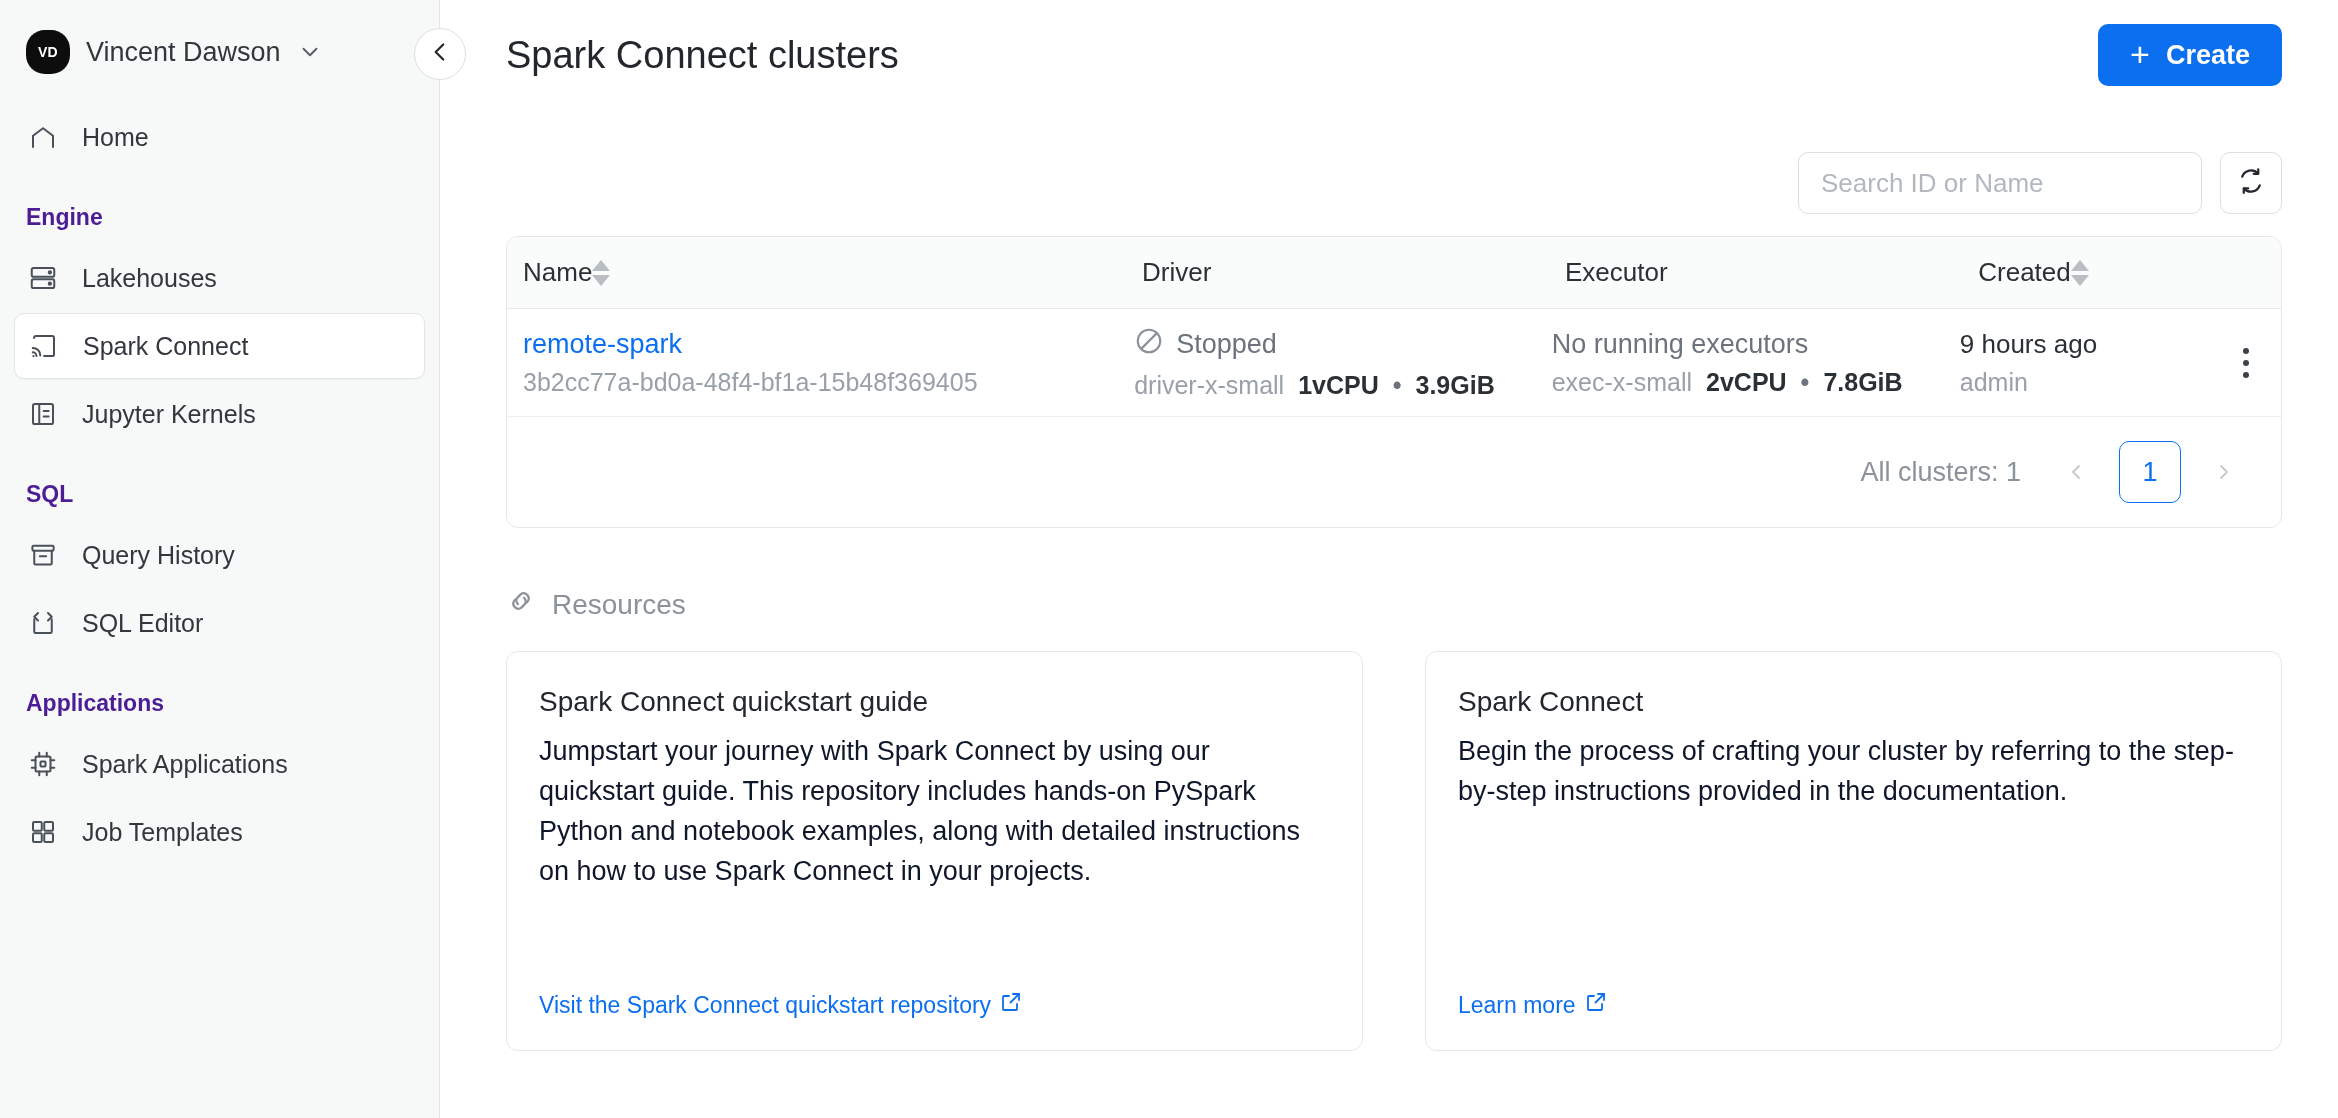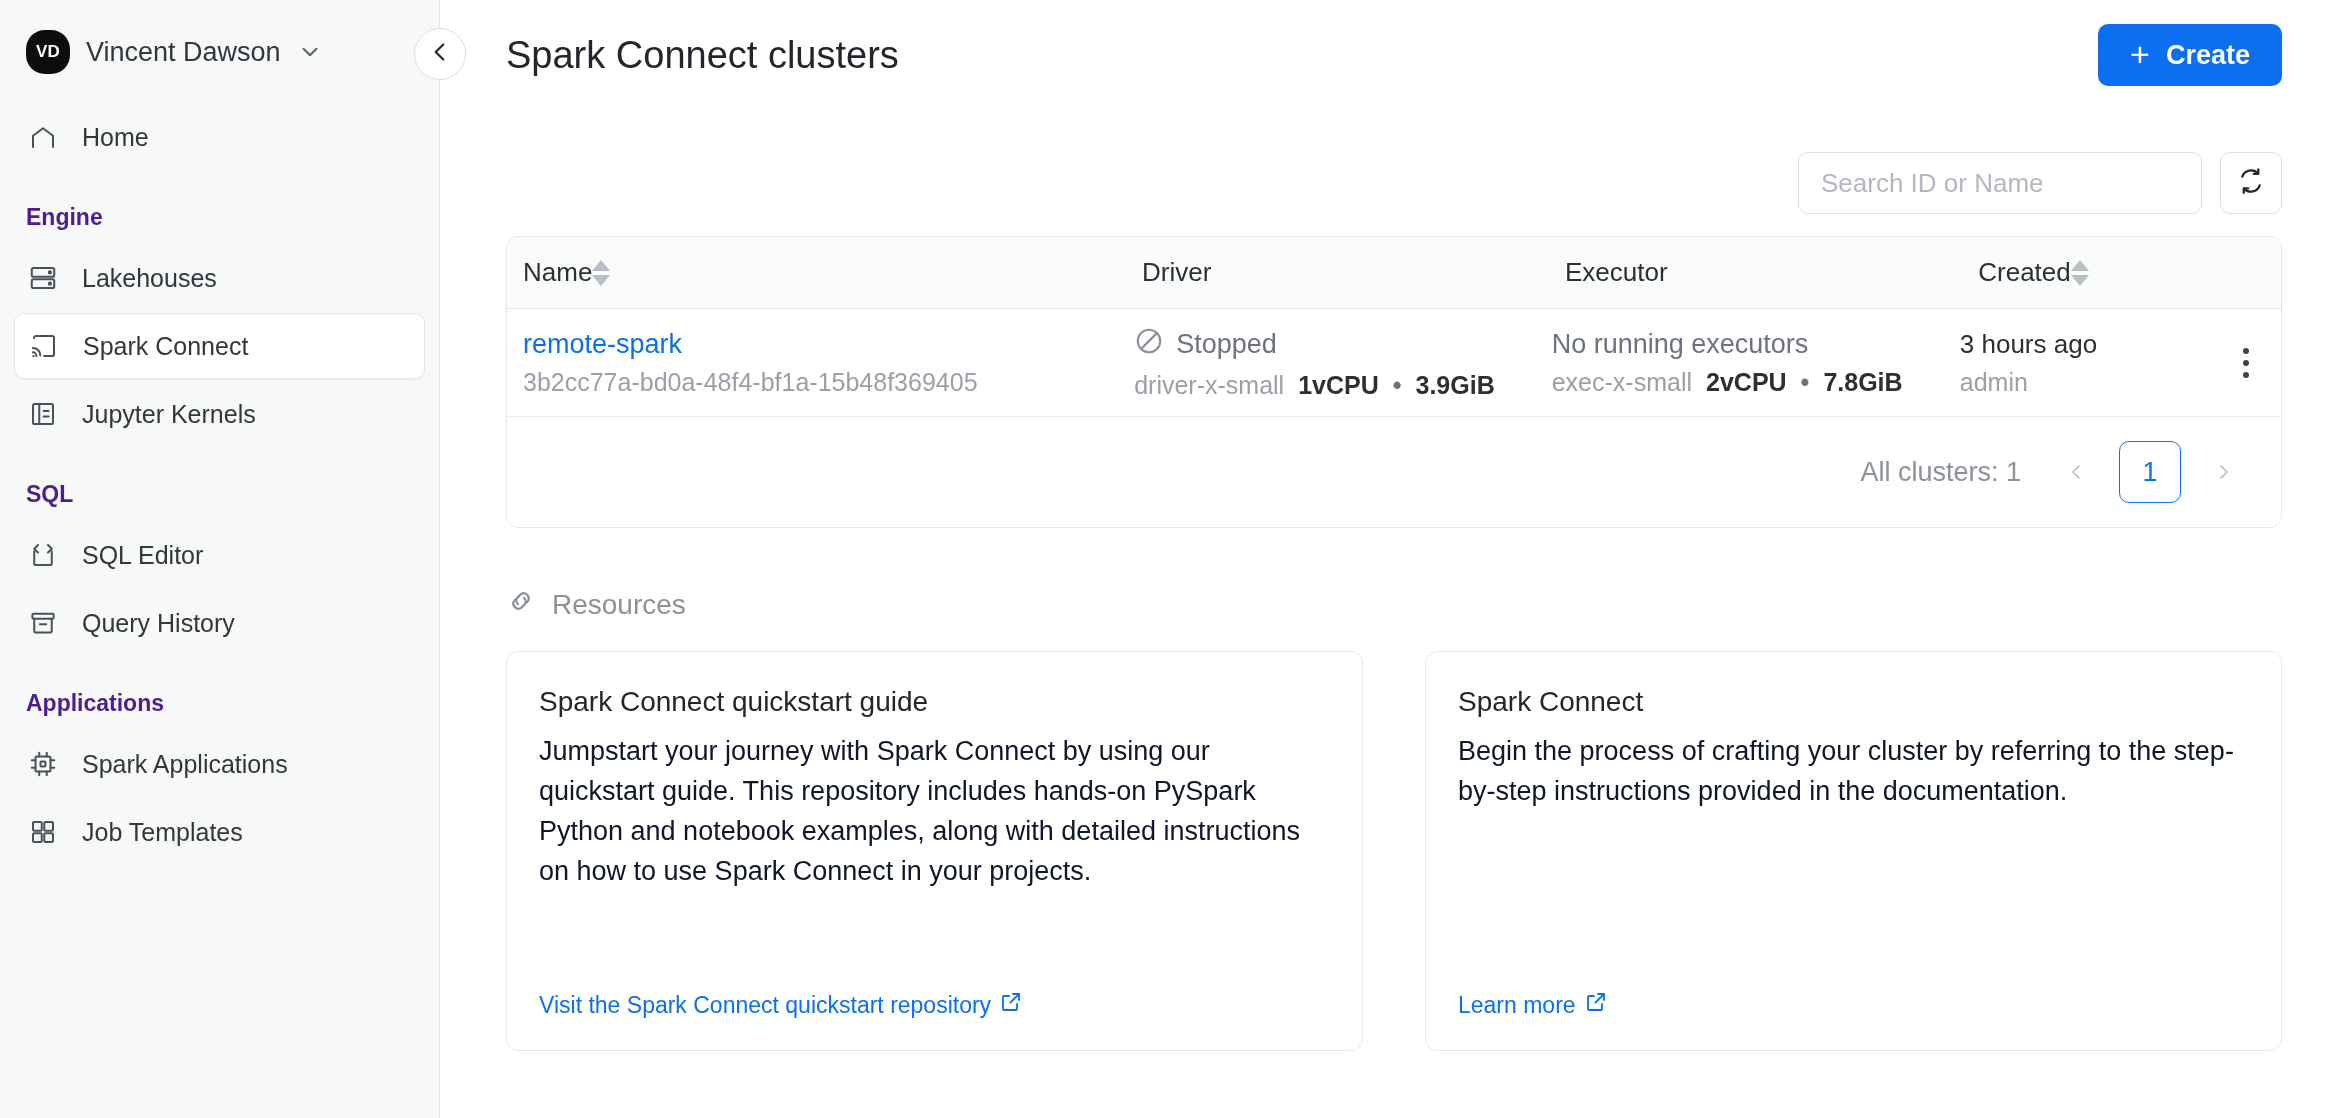--- a/index.html
+++ b/index.html
@@ -25,21 +25,21 @@
   .account-row {
     display: flex; align-items: center;
     padding: 0 26px;
     height: 60px;
     gap: 16px;
     cursor: pointer;
   }
   .avatar {
     width: 44px; height: 44px; min-width: 44px;
     background: #0d0d0d; border-radius: 19px;
-    color: #fff; font-size: 17px; font-weight: 700;
+    color: #fff; font-size: 14px; font-weight: 700;
     display: flex; align-items: center; justify-content: center;
     letter-spacing: 0.3px;
   }
   .account-name {
     font-size: 27px; color: #32373d; font-weight: 400;
     white-space: nowrap;
   }
   .chev-down { display: flex; align-items: center; color: #5a6069; }
 
   .collapse-btn {
@@ -278,37 +278,37 @@
             </svg>
         </span>
         <span>Jupyter Kernels</span>
       </div>
 
       <div class="nav-group-title">SQL</div>
 
       <div class="nav-item">
         <span class="ni-icon">
           <svg width="30" height="30" viewBox="0 0 24 24" fill="none" stroke="currentColor" stroke-width="1.6" stroke-linecap="round" stroke-linejoin="round">
+              <rect x="3.5" y="4.5" width="17" height="4" rx="1"></rect>
+              <path d="M5 8.5v10a1 1 0 0 0 1 1h12a1 1 0 0 0 1-1v-10"></path>
+              <line x1="9.5" y1="13" x2="14.5" y2="13"></line>
+            </svg>
+        </span>
+        <span>Query History</span>
+      </div>
+
+      <div class="nav-item">
+        <span class="ni-icon">
+          <svg width="30" height="30" viewBox="0 0 24 24" fill="none" stroke="currentColor" stroke-width="1.6" stroke-linecap="round" stroke-linejoin="round">
               <path d="M19 9v10a1 1 0 0 1-1 1H6a1 1 0 0 1-1-1V9"></path>
               <polyline points="8 4 5 7 8 10"></polyline>
               <polyline points="16 4 19 7 16 10"></polyline>
             </svg>
         </span>
         <span>SQL Editor</span>
-      </div>
-
-      <div class="nav-item">
-        <span class="ni-icon">
-          <svg width="30" height="30" viewBox="0 0 24 24" fill="none" stroke="currentColor" stroke-width="1.6" stroke-linecap="round" stroke-linejoin="round">
-              <rect x="3.5" y="4.5" width="17" height="4" rx="1"></rect>
-              <path d="M5 8.5v10a1 1 0 0 0 1 1h12a1 1 0 0 0 1-1v-10"></path>
-              <line x1="9.5" y1="13" x2="14.5" y2="13"></line>
-            </svg>
-        </span>
-        <span>Query History</span>
       </div>
 
       <div class="nav-group-title">Applications</div>
 
       <div class="nav-item">
         <span class="ni-icon">
           <svg width="30" height="30" viewBox="0 0 24 24" fill="none" stroke="currentColor" stroke-width="1.6" stroke-linecap="round" stroke-linejoin="round">
               <rect x="6" y="6" width="12" height="12" rx="1.2"></rect>
               <rect x="10" y="10" width="4" height="4" rx="0.6"></rect>
               <line x1="9" y1="3" x2="9" y2="6"></line>
@@ -443,21 +443,21 @@
           </div>
           <div class="cell-sub">
             <span>exec-x-small</span>
             <span class="strong-spec">2vCPU</span>
             <span class="dot-sep">•</span>
             <span class="strong-spec">7.8GiB</span>
           </div>
         </div>
 
         <div class="c-created">
-          <div class="cell-primary">3 hours ago</div>
+          <div class="cell-primary">9 hours ago</div>
           <div class="cell-sub">admin</div>
         </div>
 
         <div class="c-menu">
           <div class="kebab">
             <i></i>
             <i></i>
             <i></i>
           </div>
         </div>

